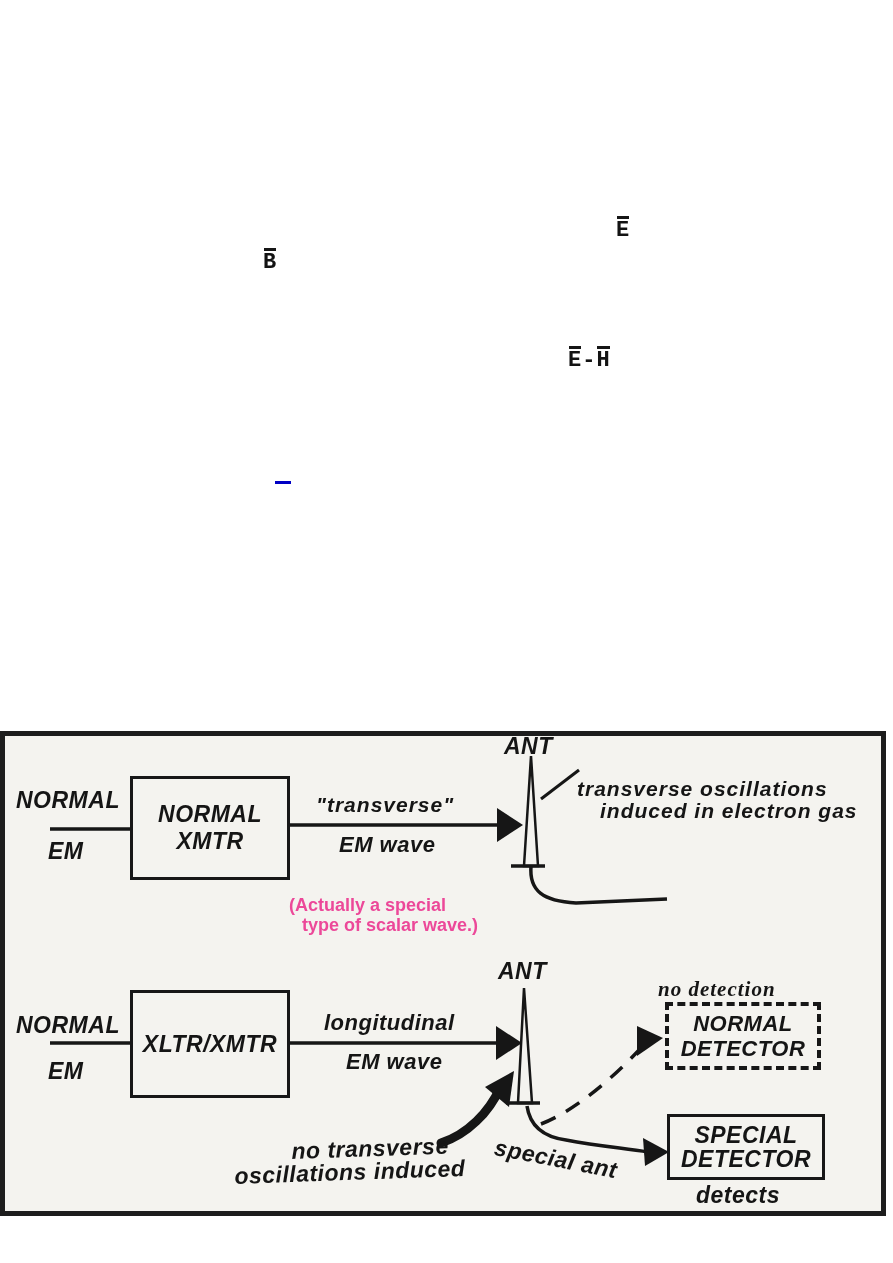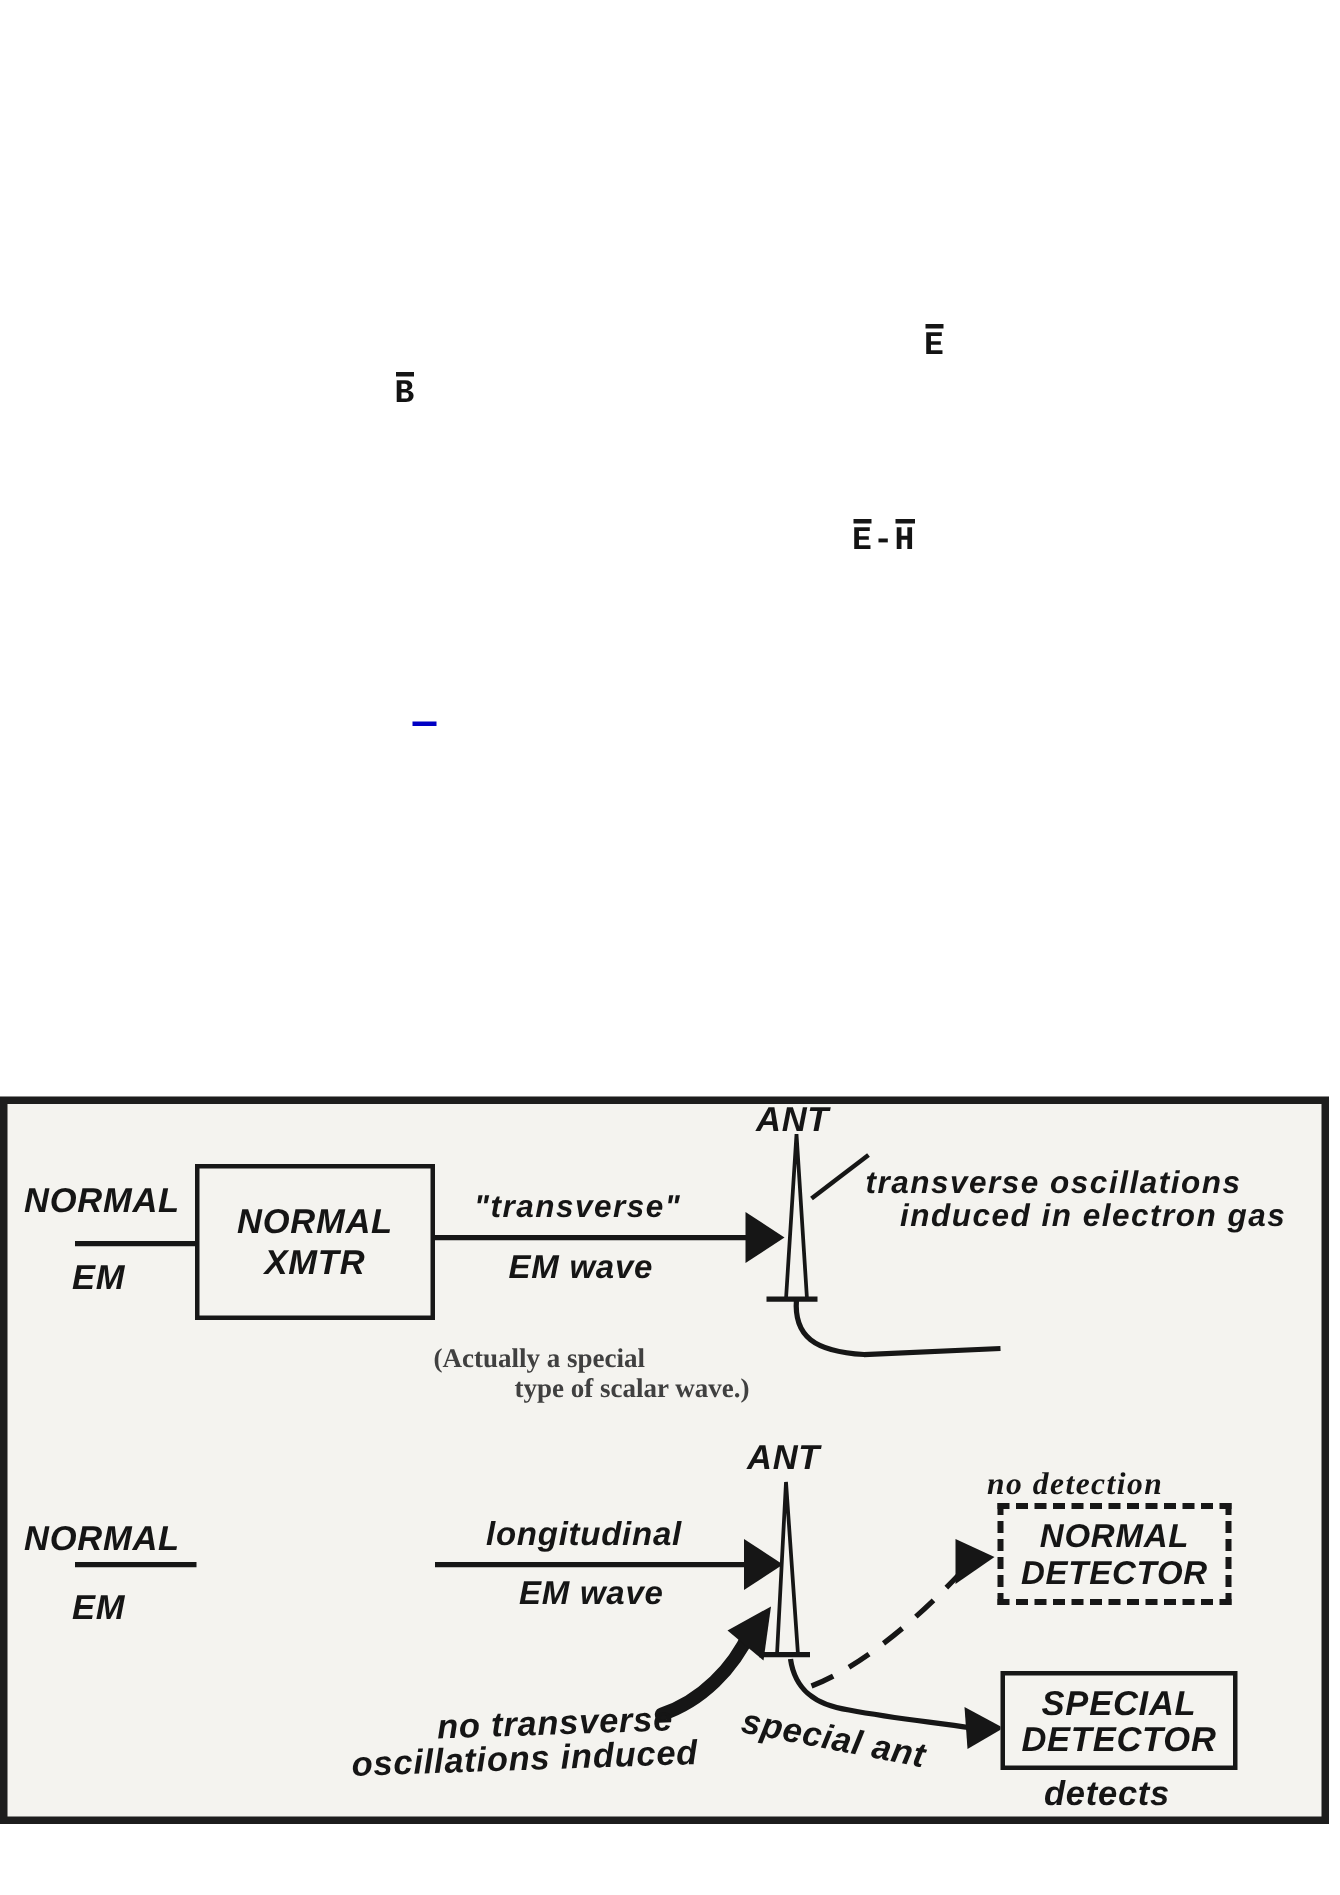--- a/index.html
+++ b/index.html
@@ -19,22 +19,22 @@
   .fig{position:absolute;left:0;top:731px;width:876px;height:475px;
        border:5px solid #1d1d1d;background:#f4f3ef;z-index:1;}
 
   .overlay{position:absolute;left:0;top:0;z-index:2;pointer-events:none;}
 
   
   .lbl{position:absolute;font-weight:bold;font-style:italic;font-size:23px;
        color:#151515;letter-spacing:.5px;white-space:nowrap;z-index:3;line-height:1;}
   .s21{font-size:21px;letter-spacing:1px;}
   .s22{font-size:22px;}
-  .mono{position:absolute;font-family:Liberation Serif, serif;font-weight:bold;
-        font-style:normal;font-size:18px;color:#404040;white-space:nowrap;z-index:3;line-height:1;}
+  .mono{position:absolute;font-family:Liberation Sans, sans-serif;font-weight:bold;
+        font-style:normal;font-size:18px;color:#ec4899;white-space:nowrap;z-index:3;line-height:1;}
 
   .box{position:absolute;border:3px solid #171717;background:#f4f3ef;z-index:3;
        display:flex;flex-direction:column;align-items:center;justify-content:center;
        font-weight:bold;font-style:italic;color:#151515;text-align:center;}
   .box .bl{line-height:27px;font-size:23px;letter-spacing:.5px;white-space:nowrap;}
   .dashed{border-style:dashed;border-width:4px;}
   .rot-sa{transform:rotate(11deg);transform-origin:left top;}
   .rot-n2{transform:rotate(-2deg);transform-origin:left top;}
 </style>
 </head>
@@ -85,26 +85,29 @@
 
   <div class="lbl s21" style="left:316px;top:794px;">"transverse"</div>
   <div class="lbl s22" style="left:339px;top:834px;">EM wave</div>
 
   <div class="lbl" style="left:504px;top:735px;">ANT</div>
 
   <div class="lbl s21" style="left:577px;top:778px;">transverse oscillations</div>
   <div class="lbl s21" style="left:600px;top:800px;">induced in electron gas</div>
 
   <div class="mono" style="left:289px;top:896px;">(Actually a special</div>
-  <div class="mono" style="left:302px;top:916px;margin-left:41px;">type of scalar wave.)</div>
+  <div class="mono" style="left:302px;top:916px;">type of scalar wave.)</div>
 
 
   <div class="lbl" style="left:16px;top:1014px;">NORMAL</div>
   <div class="lbl" style="left:48px;top:1060px;">EM</div>
 
+  <div class="box" style="left:130px;top:990px;width:154px;height:102px;">
+    <div class="bl">XLTR/XMTR</div>
+  </div>
 
   <div class="lbl s22" style="left:324px;top:1012px;">longitudinal</div>
   <div class="lbl s22" style="left:346px;top:1051px;">EM wave</div>
 
   <div class="lbl" style="left:498px;top:960px;">ANT</div>
 
   <div class="lbl s21" style="left:658px;top:979px;font-family:Liberation Serif, serif;">no detection</div>
 
   <div class="box dashed" style="left:665px;top:1002px;width:148px;height:60px;">
     <div class="bl" style="line-height:25px;font-size:22px;">NORMAL</div>

